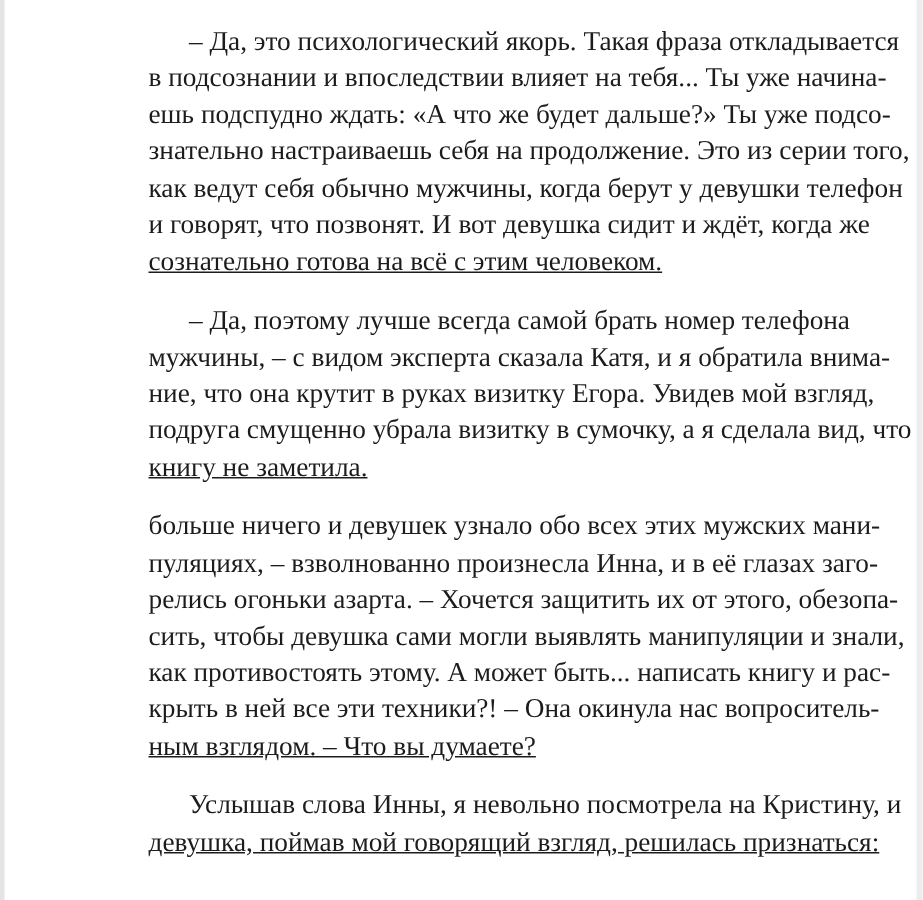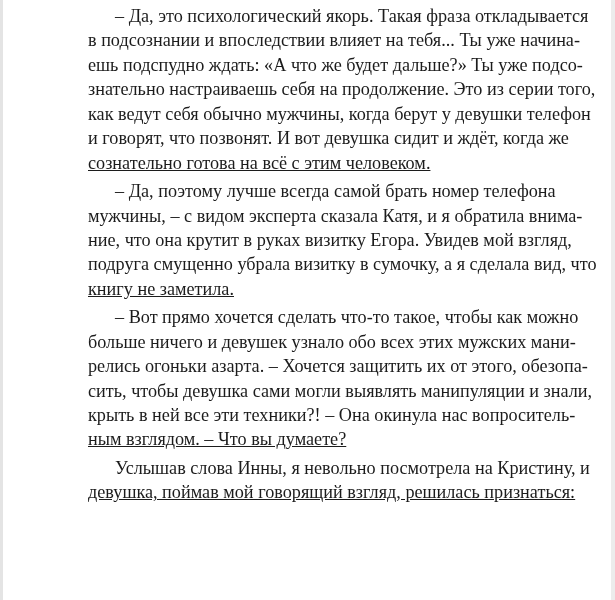--- a/index.html
+++ b/index.html
@@ -14,21 +14,21 @@
     position: absolute;
     left: 84px; top: 0px;
     width: 458px;
     font-family: "Liberation Serif", "DejaVu Serif", serif;
     font-size: 18.2px;
     line-height: 24.45px;
     color: #1c1c1c;
     text-align: justify;
     hyphens: manual;
   }
-  .page p { margin: 4px; }
+  .page p { margin: 15px; }
   .line { display: block; white-space: nowrap; text-align: justify; text-align-last: justify; height: 24.45px; }
   .line.last { text-align-last: left; text-decoration: underline; }
   .line.indent { padding-left: 27px; }
 </style>
 </head>
 <body>
 
 <div class="edge-left"></div>
 <div class="edge-right"></div>
 
@@ -43,24 +43,25 @@
     <span class="line last">сознательно готова на всё с этим человеком.</span>
   </p>
   <p>
     <span class="line indent">– Да, поэтому лучше всегда самой брать номер телефона</span>
     <span class="line">мужчины, – с видом эксперта сказала Катя, и я обратила внима-</span>
     <span class="line">ние, что она крутит в руках визитку Егора. Увидев мой взгляд,</span>
     <span class="line">подруга смущенно убрала визитку в сумочку, а я сделала вид, что</span>
     <span class="line last">книгу не заметила.</span>
   </p>
   <p>
-    <span class="line indent">– Вот прямо хочется сделать что-то такое, чтобы как можно</span>
     <span class="line">больше ничего и девушек узнало обо всех этих мужских мани-</span>
+    <span class="line">пуляциях, – взволнованно произнесла Инна, и в её глазах заго-</span>
     <span class="line">релись огоньки азарта. – Хочется защитить их от этого, обезопа-</span>
     <span class="line">сить, чтобы девушка сами могли выявлять манипуляции и знали,</span>
+    <span class="line">как противостоять этому. А может быть... написать книгу и рас-</span>
     <span class="line">крыть в ней все эти техники?! – Она окинула нас вопроситель-</span>
     <span class="line last">ным взглядом. – Что вы думаете?</span>
   </p>
   <p>
     <span class="line indent">Услышав слова Инны, я невольно посмотрела на Кристину, и</span>
     <span class="line last">девушка, поймав мой говорящий взгляд, решилась признаться:</span>
   </p>
 
 </div>
 

